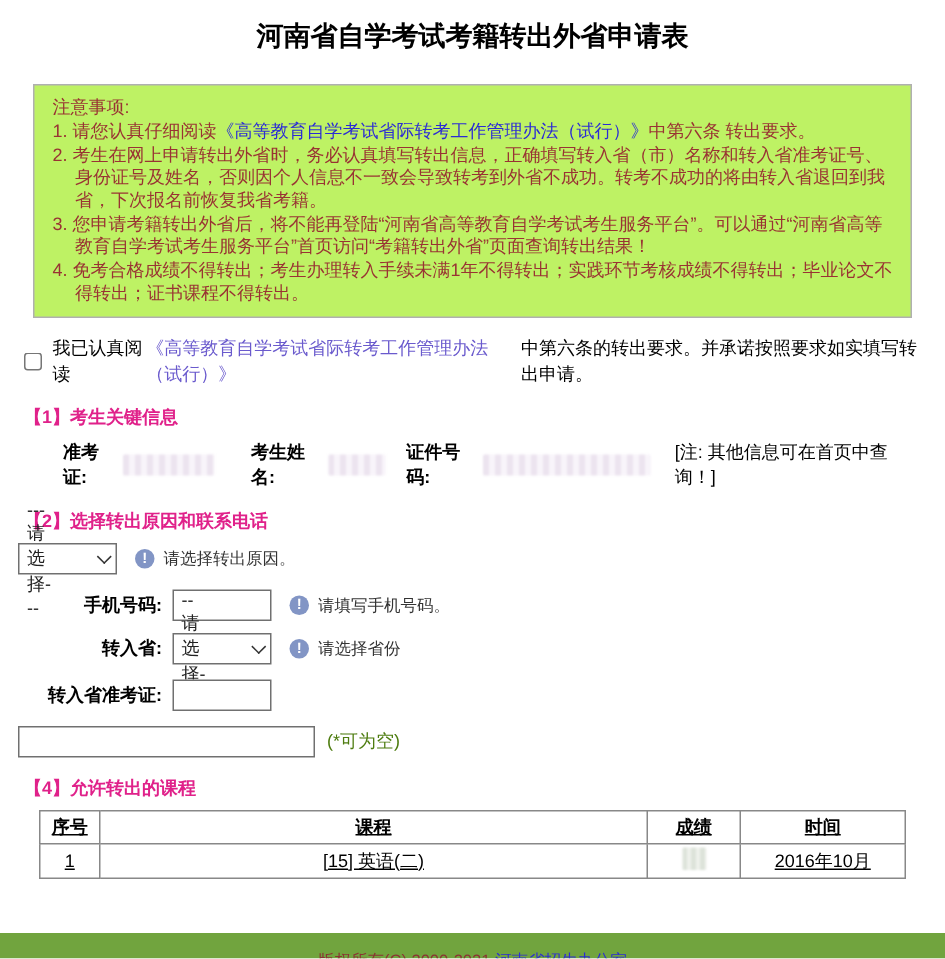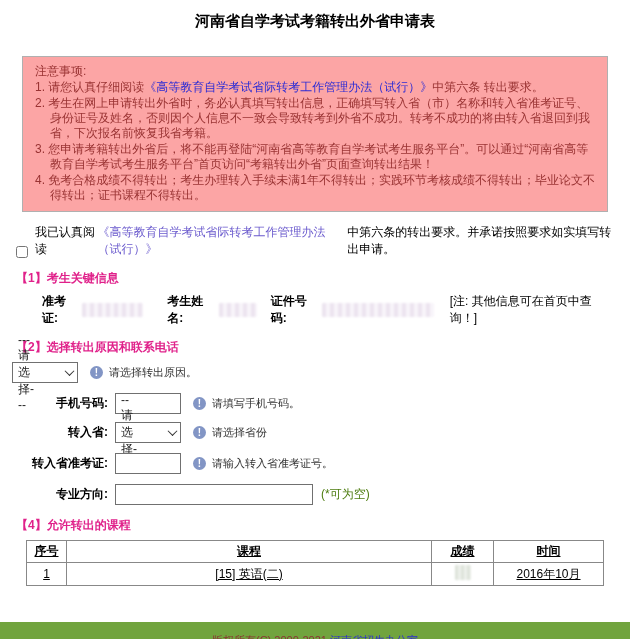--- a/index.html
+++ b/index.html
@@ -1,35 +1,35 @@
 <!DOCTYPE html>
 <html><head>
 <meta charset="utf-8">
 <style>
   * { box-sizing: border-box; margin: 0; padding: 0; }
   html, body { width: 630px; height: 639px; overflow: hidden; background: #fff; }
   body { font-family: "Liberation Sans", "DejaVu Sans", sans-serif; font-size: 12px; color: #000; }
   .page { position: relative; width: 630px; height: 639px; padding: 0 12px; }
 
-  .page-title { font-size: 15px; font-weight: bold; text-align: center; padding-top: 12px; height: 30px; }
+  .page-title { font-size: 18px; font-weight: bold; text-align: center; padding-top: 12px; height: 30px; }
 
   .notice-box {
     margin: 26px 10px 0 10px;
-    background: #fca5a5;
+    background: #bef264;
     border: 1px solid #b0b0b0;
     padding: 7px 12px 8px 12px;
     color: #993333;
     line-height: 15px;
   }
   .notice-head { margin-bottom: 1px; }
   .notice-item { padding-left: 15px; text-indent: -15px; margin-top: 1px; }
   .link-blue { color: #2b2bd5; text-decoration: none; cursor: pointer; }
   .link-purple { color: #6a5acd; text-decoration: none; cursor: pointer; }
 
-  .agree-row { margin: 12px 0 0 4px; display: flex; align-items: flex-end; }
+  .agree-row { margin: 12px 0 0 4px; display: flex; align-items: center; }
   .agree-row input { width: 12px; height: 12px; margin-right: 7px; flex: none; }
 
   .sec-heading { color: #e0218a; font-weight: bold; margin: 12px 0 0 4px; height: 15px; }
 
   .info-row { margin: 8px 0 0 30px; display: flex; align-items: center; }
   .info-row .lbl { font-weight: bold; }
   .redact {
     display: inline-block; height: 14px; border-radius: 1px;
     background: repeating-linear-gradient(90deg, #ece4ef 0 4px, #f8f4fa 4px 8px);
     filter: blur(0.8px);
@@ -131,27 +131,22 @@
       <span class="chev"></span>
     </div>
     <span class="hint">
         <span class="info-ic"></span>
         <span>请选择省份</span>
       </span>
   </div>
   <div class="form-row">
     <span class="row-label">转入省准考证:</span>
     <input class="txt txt-s" type="text" style="">
-    <span class="hint">
-        <span class="info-ic"></span>
-        <span>请输入转入省准考证号。</span>
-      </span>
   </div>
   <div class="form-row">
-    <span class="row-label">专业方向:</span>
     <input class="txt txt-l" type="text" style="">
     <span class="plain-note">(*可为空)</span>
   </div>
 
   <div class="sec-heading">【4】允许转出的课程</div>
   <table class="courses">
     <colgroup>
         <col class="c-no">
         <col>
         <col class="c-score">

